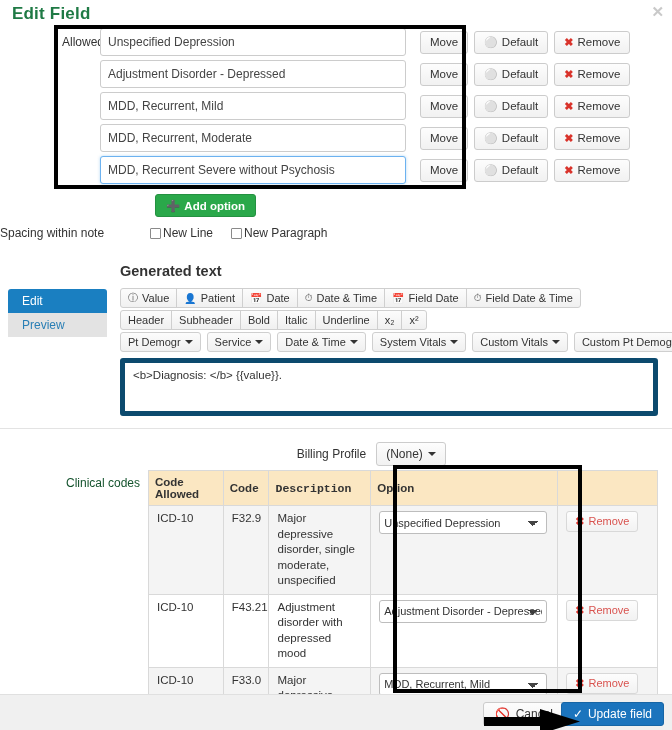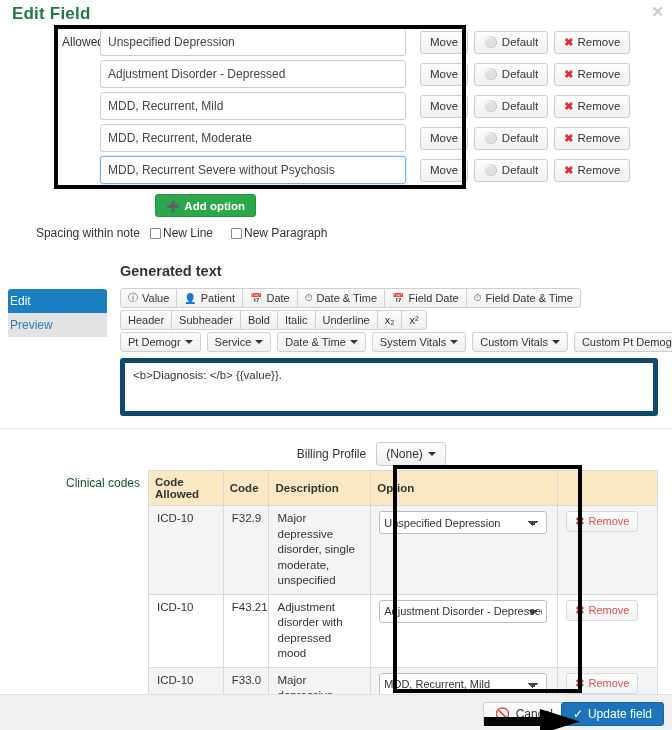--- a/index.html
+++ b/index.html
@@ -63,32 +63,32 @@
   .btn-green {
     position: absolute; left: 155px; top: 194px;
     height: 23px; padding: 0 10px;
     display: inline-flex; align-items: center; gap: 4px;
     background: #2aa84a; border: 1px solid #249141; border-radius: 3px;
     color: #fff; font-size: 11.5px; font-weight: bold; cursor: pointer;
   }
 
   
   .spacing-row { position: absolute; left: 0; top: 226px; width: 672px; display: flex; align-items: center; }
-  .spacing-label { width: 150px; text-align: right; padding-right: 10px; font-size: 12px; color:#333; }
+  .spacing-label { width: 150px; text-align: left; padding-right: 10px; font-size: 12px; color:#333; }
   .chk-wrap { display: inline-flex; align-items: center; margin-right: 18px; font-size: 12px; color:#333; }
   .chk {
     width: 11px; height: 11px; border: 1px solid #8a8a8a; background: #fff;
     display: inline-block; margin-right: 2px; border-radius: 1px;
   }
 
   
   .gt-title { position: absolute; left: 120px; top: 263px; font-size: 14.5px; font-weight: bold; color:#333; }
   .side-tabs { position: absolute; left: 8px; top: 289px; width: 99px; }
   .side-tab {
-    height: 24px; display:flex; align-items:center; padding-left: 2px;
+    height: 24px; display:flex; align-items:center; padding-left: 14px;
     font-size: 12px; cursor: pointer;
   }
   .side-tab.active { background: #1a7fc1; color: #fff; border-radius: 3px 3px 0 0; }
   .side-tab.inactive { background: #e3e3e3; color: #2a7fb5; }
 
   .tb-row { position: absolute; left: 120px; display: flex; }
   .tb-btn {
     display: inline-flex; align-items: center; justify-content:center; gap:4px;
     height: 20px; padding: 0 7px;
     border: 1px solid #cfcfcf;
@@ -133,21 +133,21 @@
     background: #fbe7c2; border: 1px solid #d9d9d9;
     text-align: left; padding: 5px 6px; font-weight: bold; font-size: 11.5px;
   }
   .cc-table td {
     border: 1px solid #d9d9d9; padding: 5px 8px; vertical-align: top;
     background: #fff; line-height: 1.35;
   }
   .cc-table tr.alt td { background: #f4f4f4; }
   .col-sys { width: 72px; }
   .col-code { width: 44px; margin-top: 24px; }
-  .col-desc { width: 98px; }
+  .col-desc { width: 98px; font-family: Liberation Mono, monospace; }
   .col-opt { width: 180px; }
   .col-act { width: 96px; }
   .opt-select {
     width: 168px; height: 23px;
     border: 1px solid #bdbdbd; border-radius: 3px; background: #fff;
     font-family: "Liberation Sans", sans-serif; font-size: 11px; color: #333;
     padding: 0 4px; appearance: none; -webkit-appearance: none;
     background-image:
       linear-gradient(45deg, transparent 50%, #444 50%),
       linear-gradient(135deg, #444 50%, transparent 50%);

